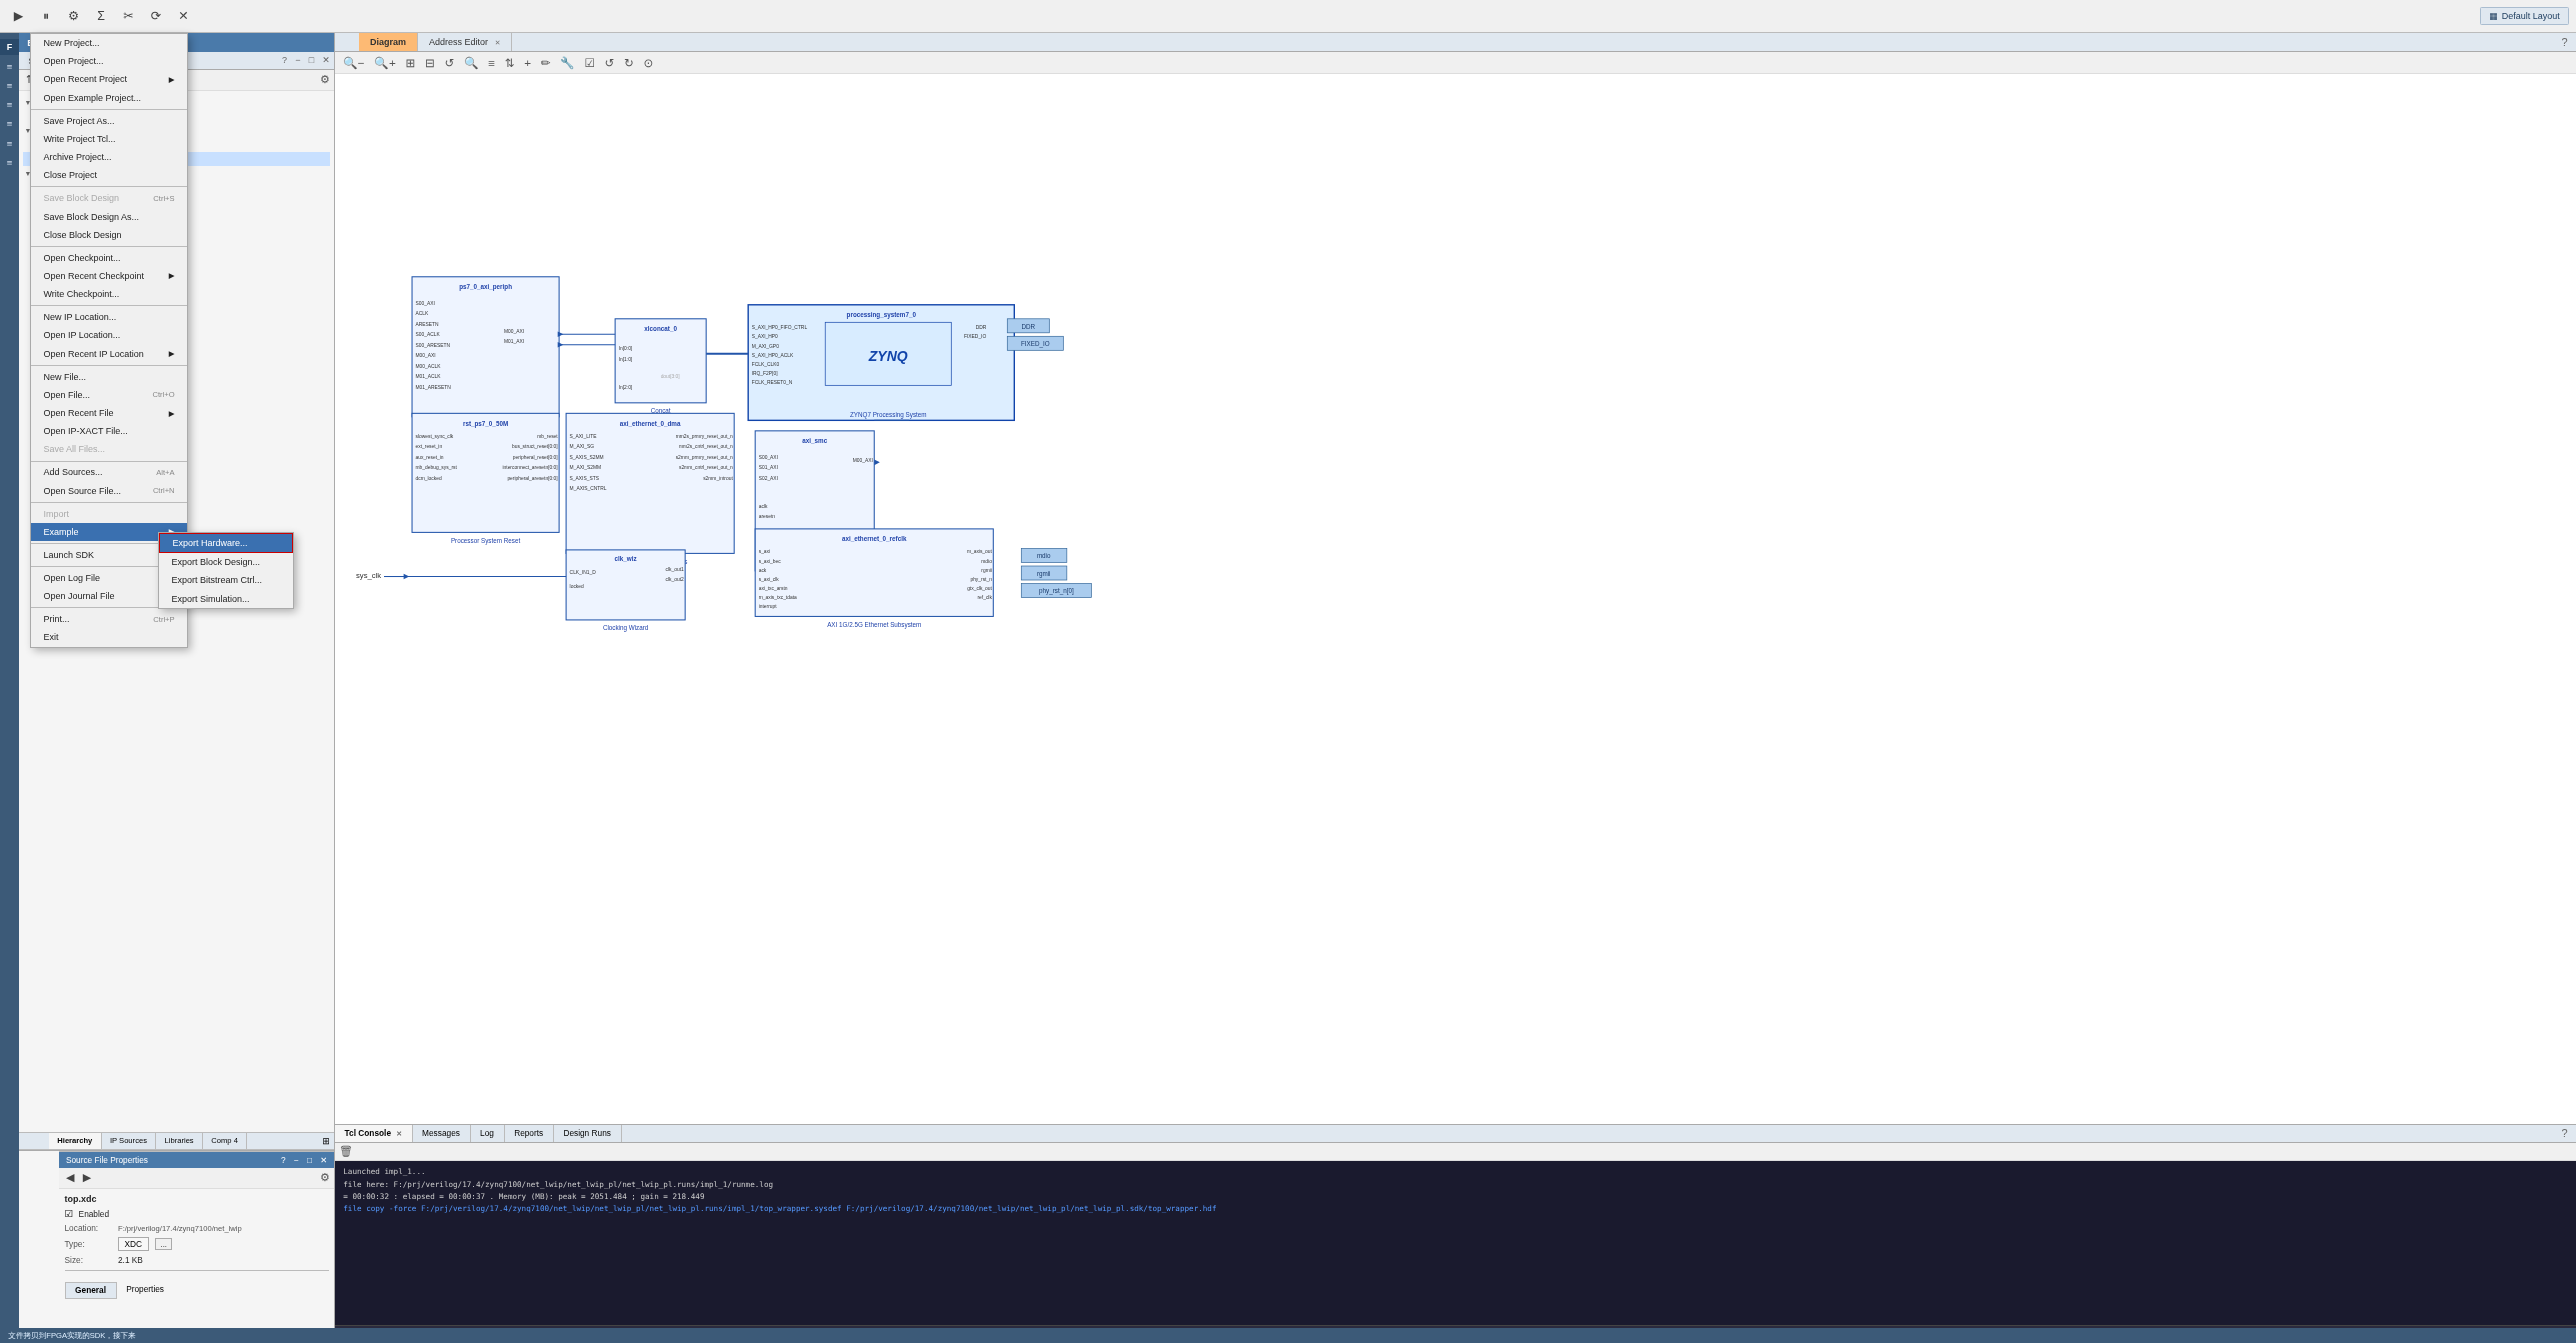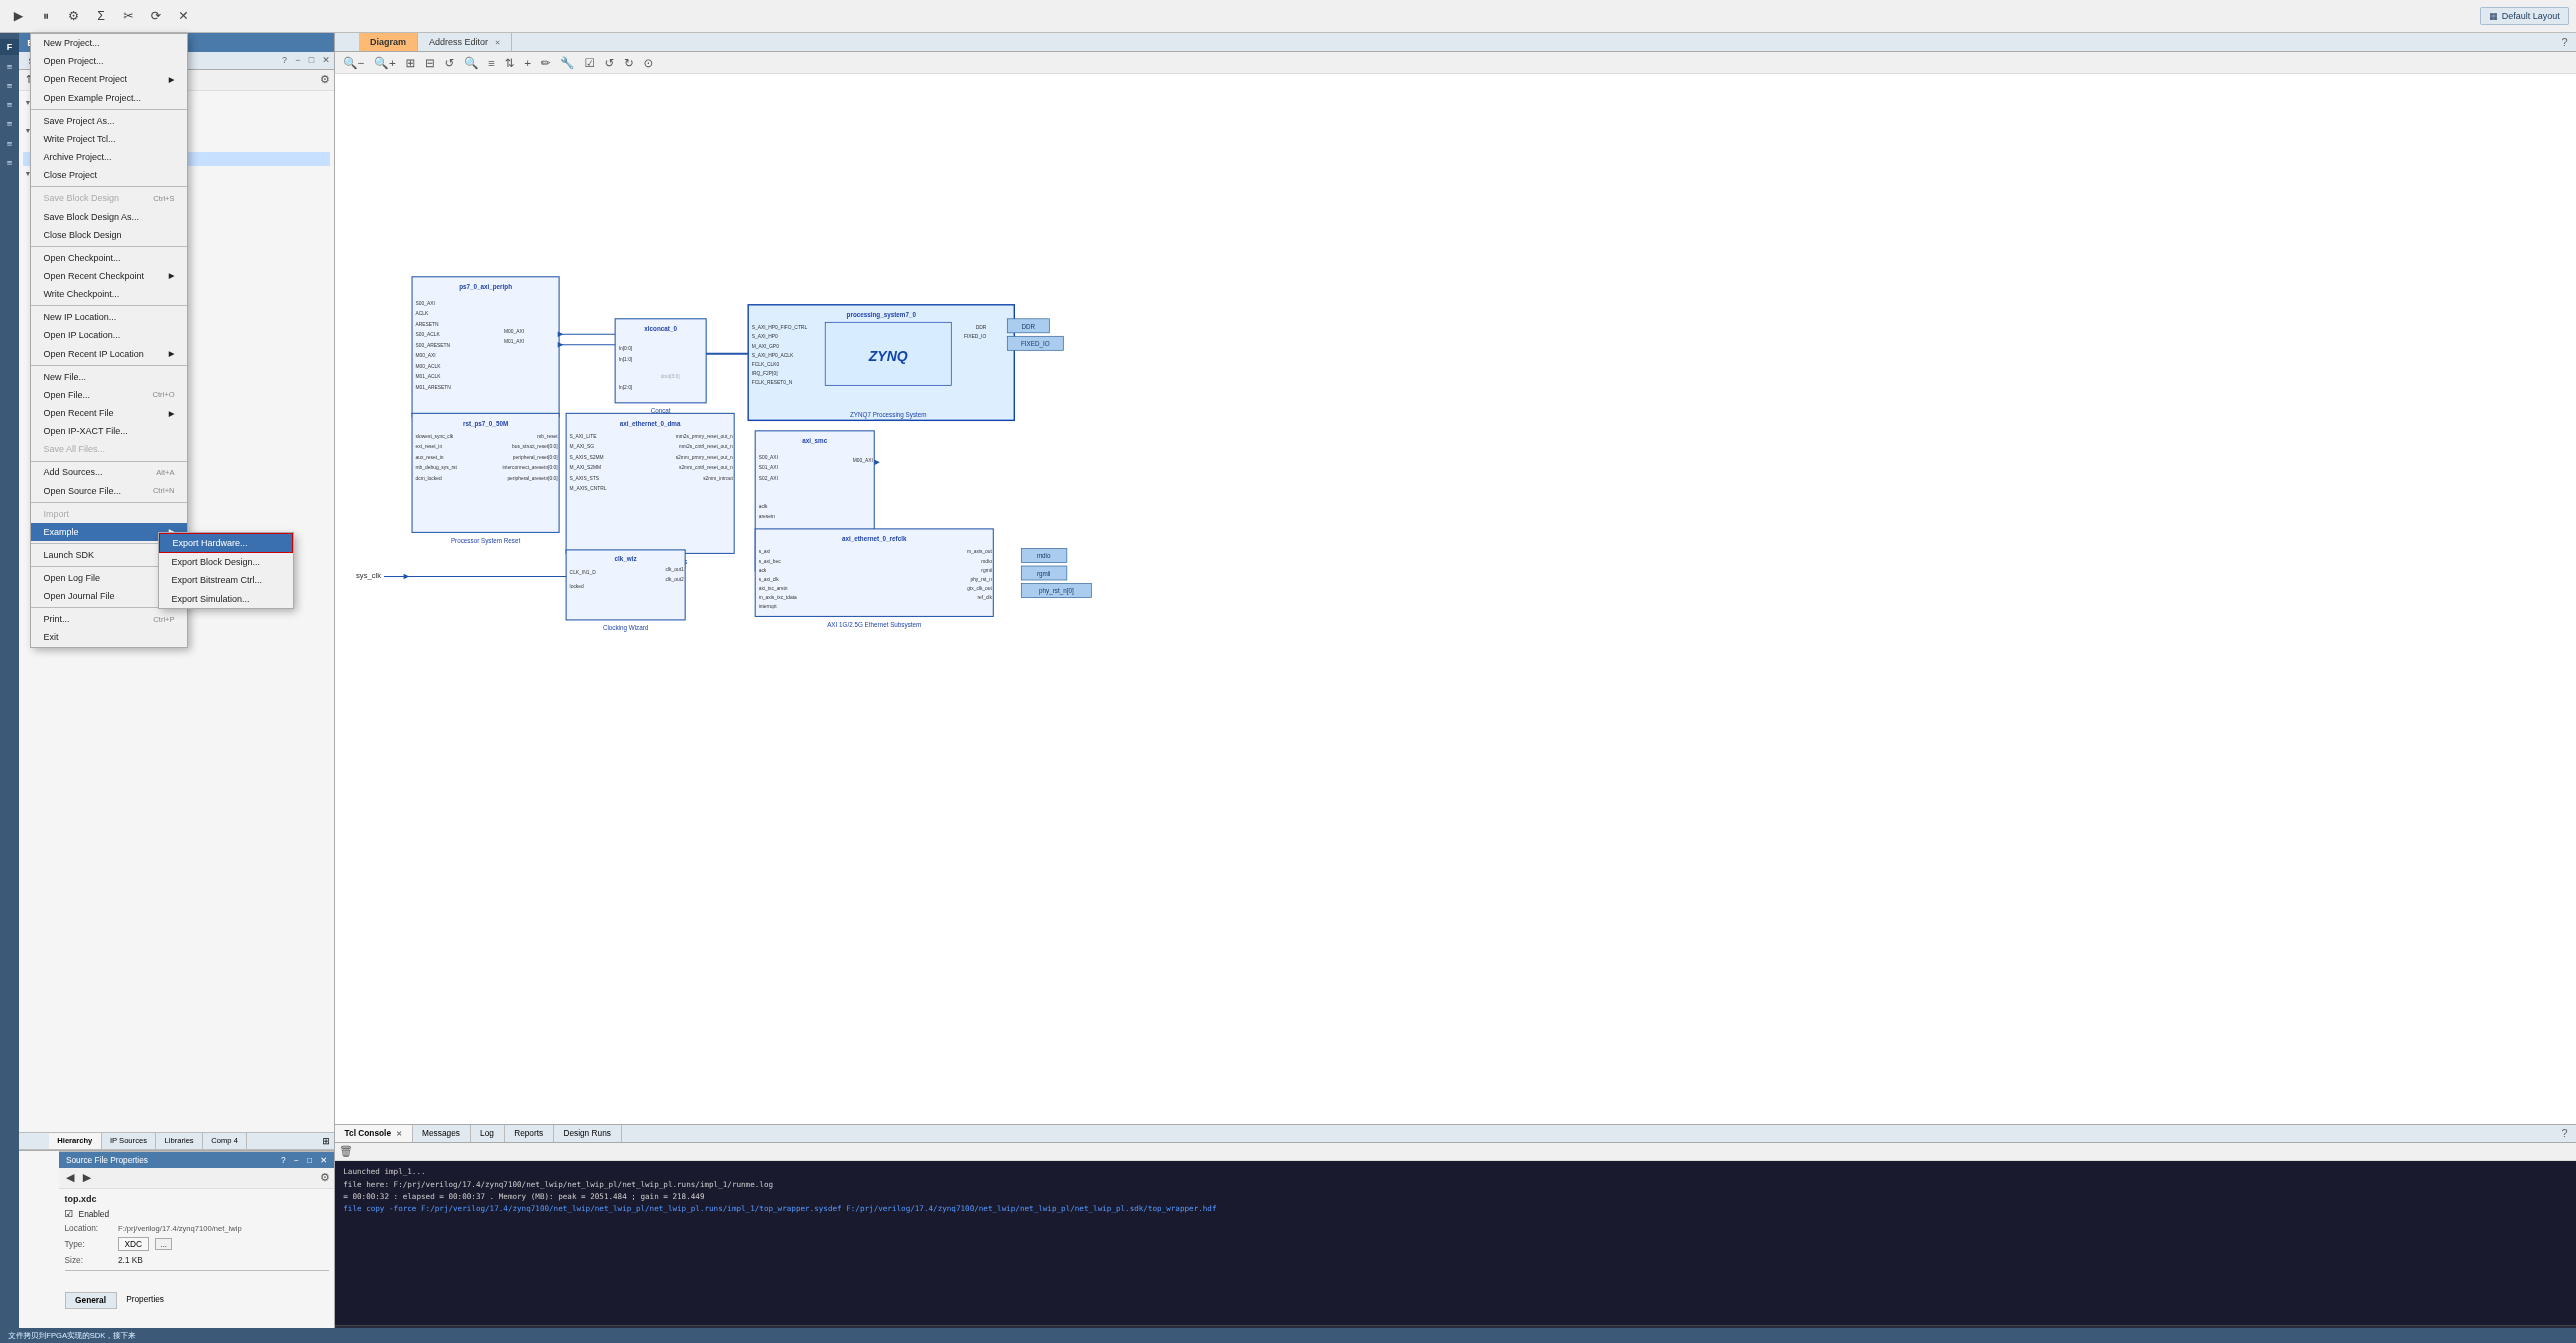--- a/index.html
+++ b/index.html
@@ -496,21 +496,21 @@
         <div class="props-row">
           <span class="props-label">Type:</span>
           <span style="border:0.7px solid #aaa; padding:0.7px 5.5px; background:#f8f8f8; font-size:8.3px;">XDC</span>
           <span style="border:0.7px solid #aaa; padding:0.7px 4.1px; background:#f0f0f0; font-size:7.6px; cursor:pointer; margin-left:1.4px;">...</span>
         </div>
         <div class="props-row">
           <span class="props-label">Size:</span>
           <span class="props-value">2.1 KB</span>
         </div>
 
-        <div style="display:flex; margin-top:5.5px; border-top:0.7px solid #bbb; padding-top:21px;text-align:right;">
+        <div style="display:flex; margin-top:5.5px; border-top:0.7px solid #bbb; padding-top:11px;text-align:right;">
           <div style="padding:2.1px 9.6px; font-size:8.3px; background:#e0e8f0; border:0.7px solid #bbb; cursor:pointer; font-weight:bold;">General</div>
           <div style="padding:2.1px 9.6px; font-size:8.3px; cursor:pointer;">Properties</div>
         </div>
       </div>
     </div>
   </div>
 
   <div id="right-panel">
 
     <div id="diagram-tabs">

